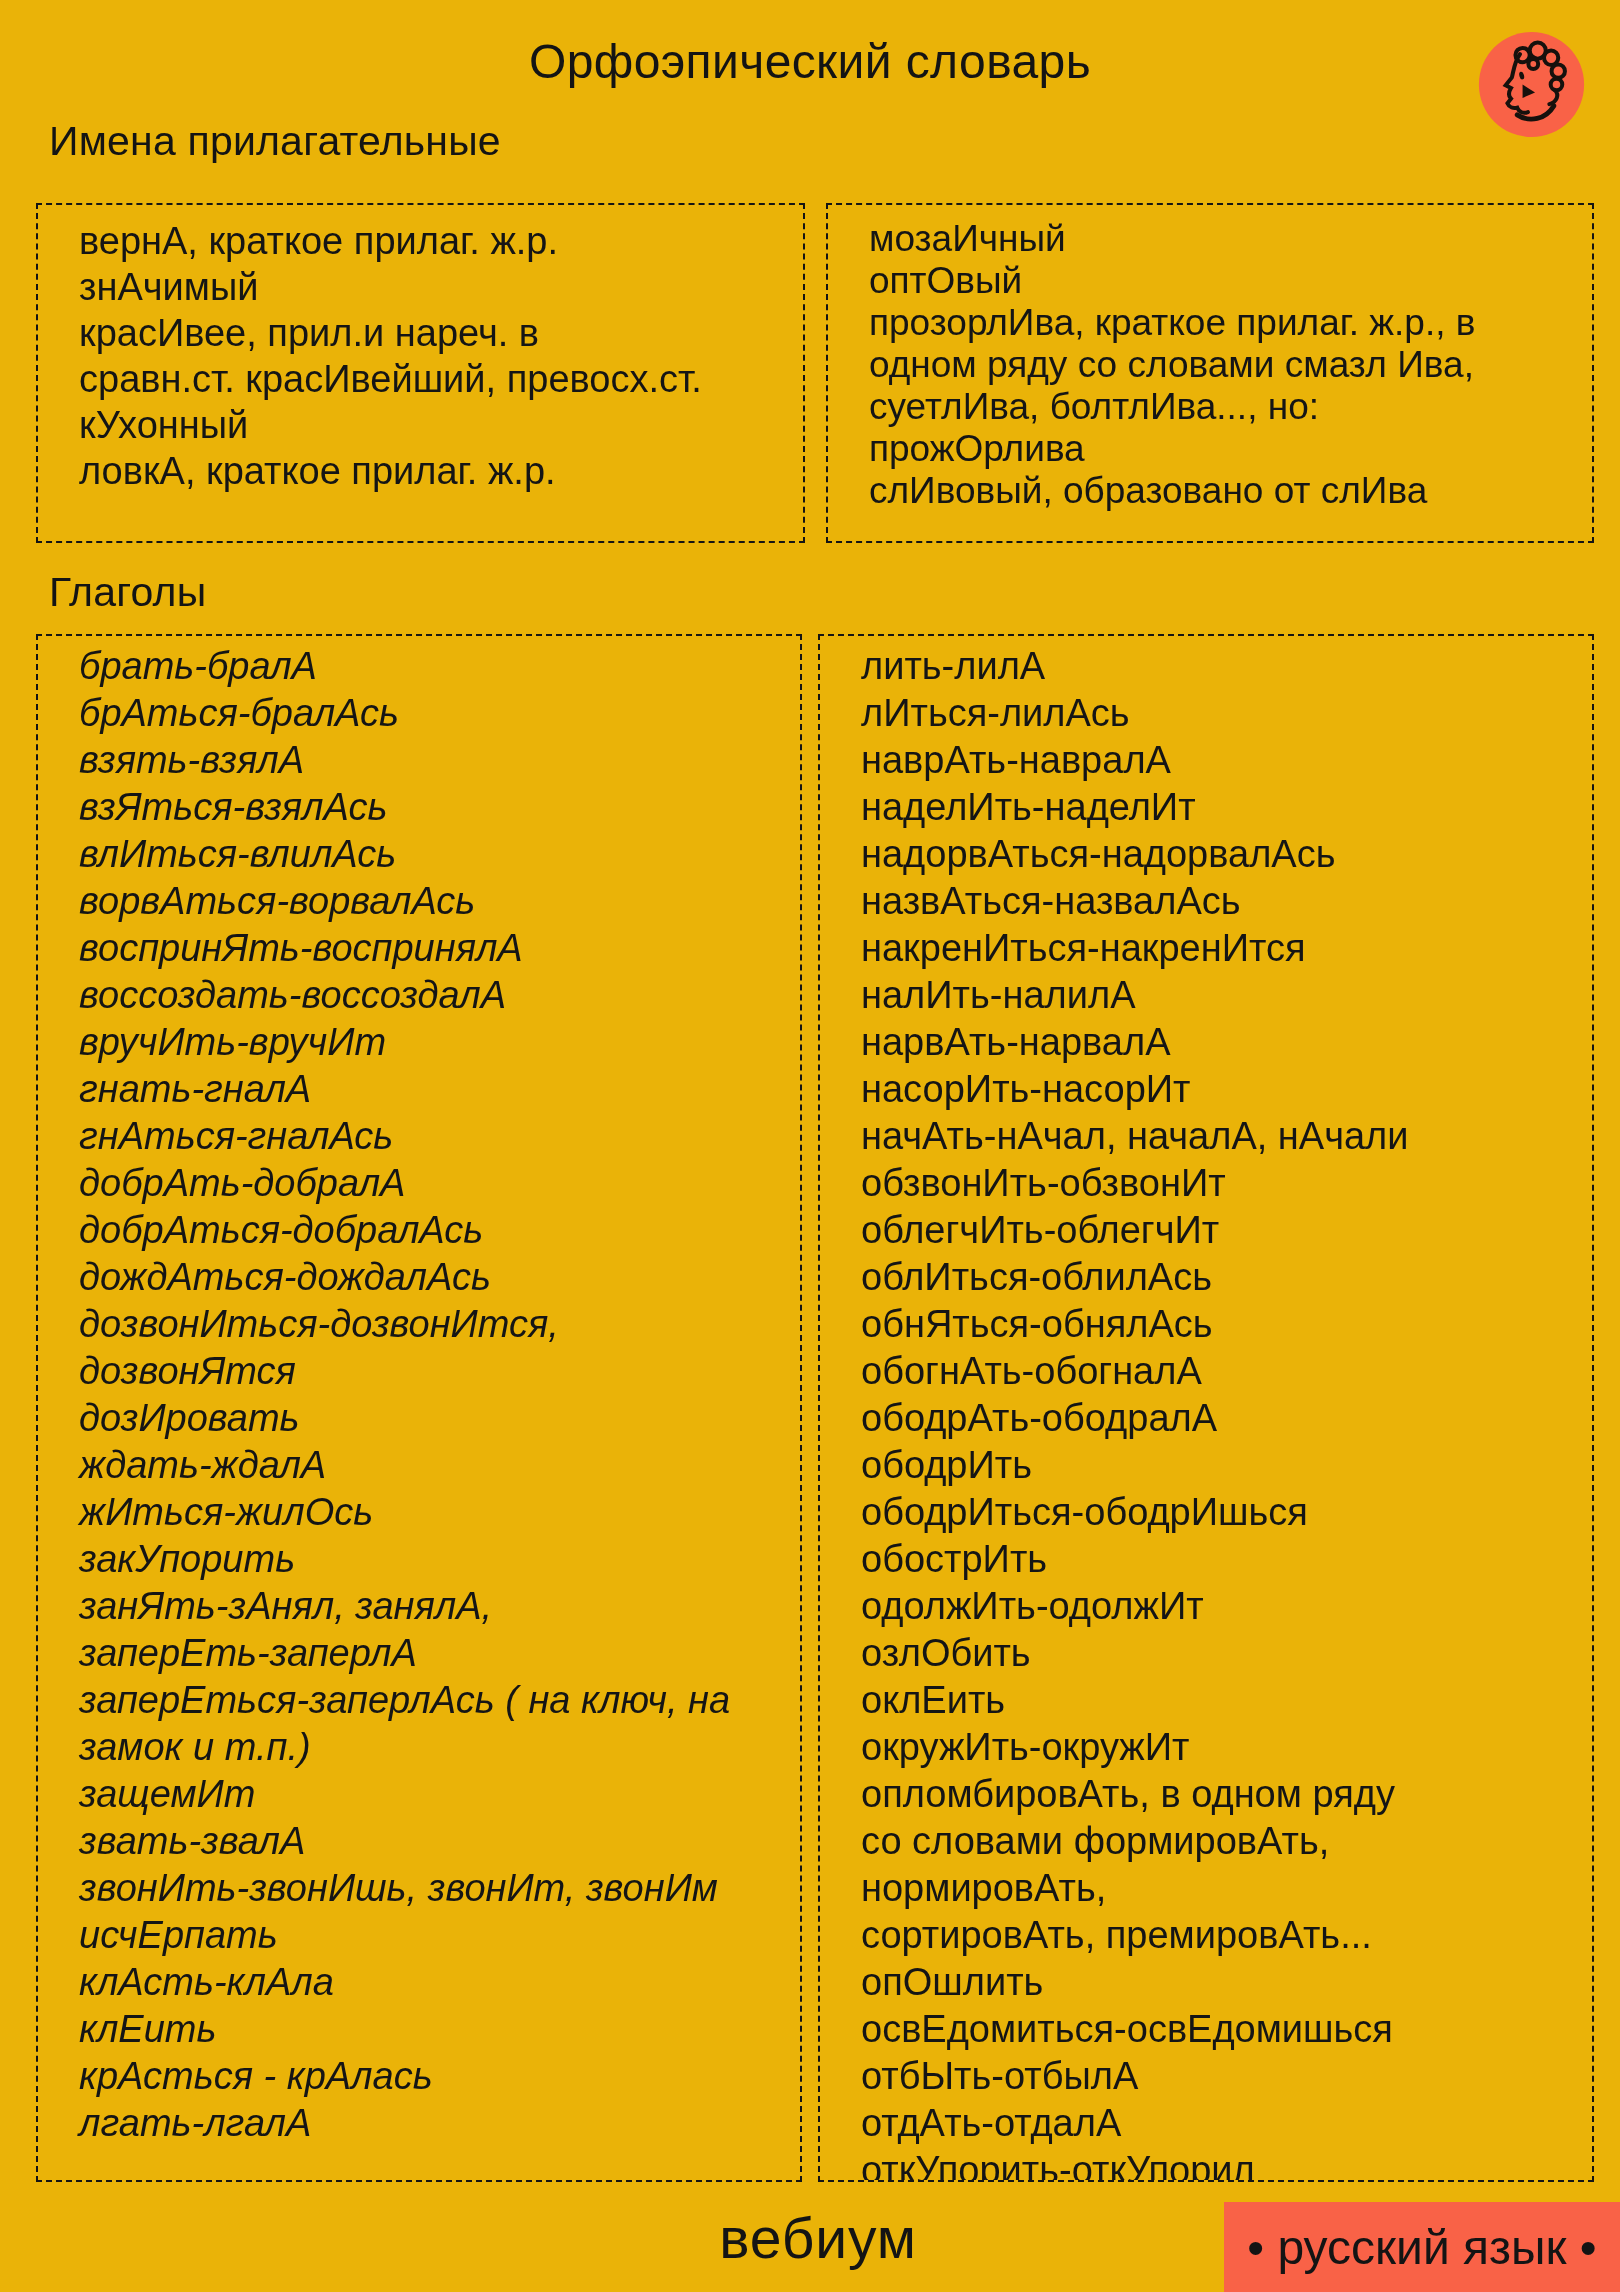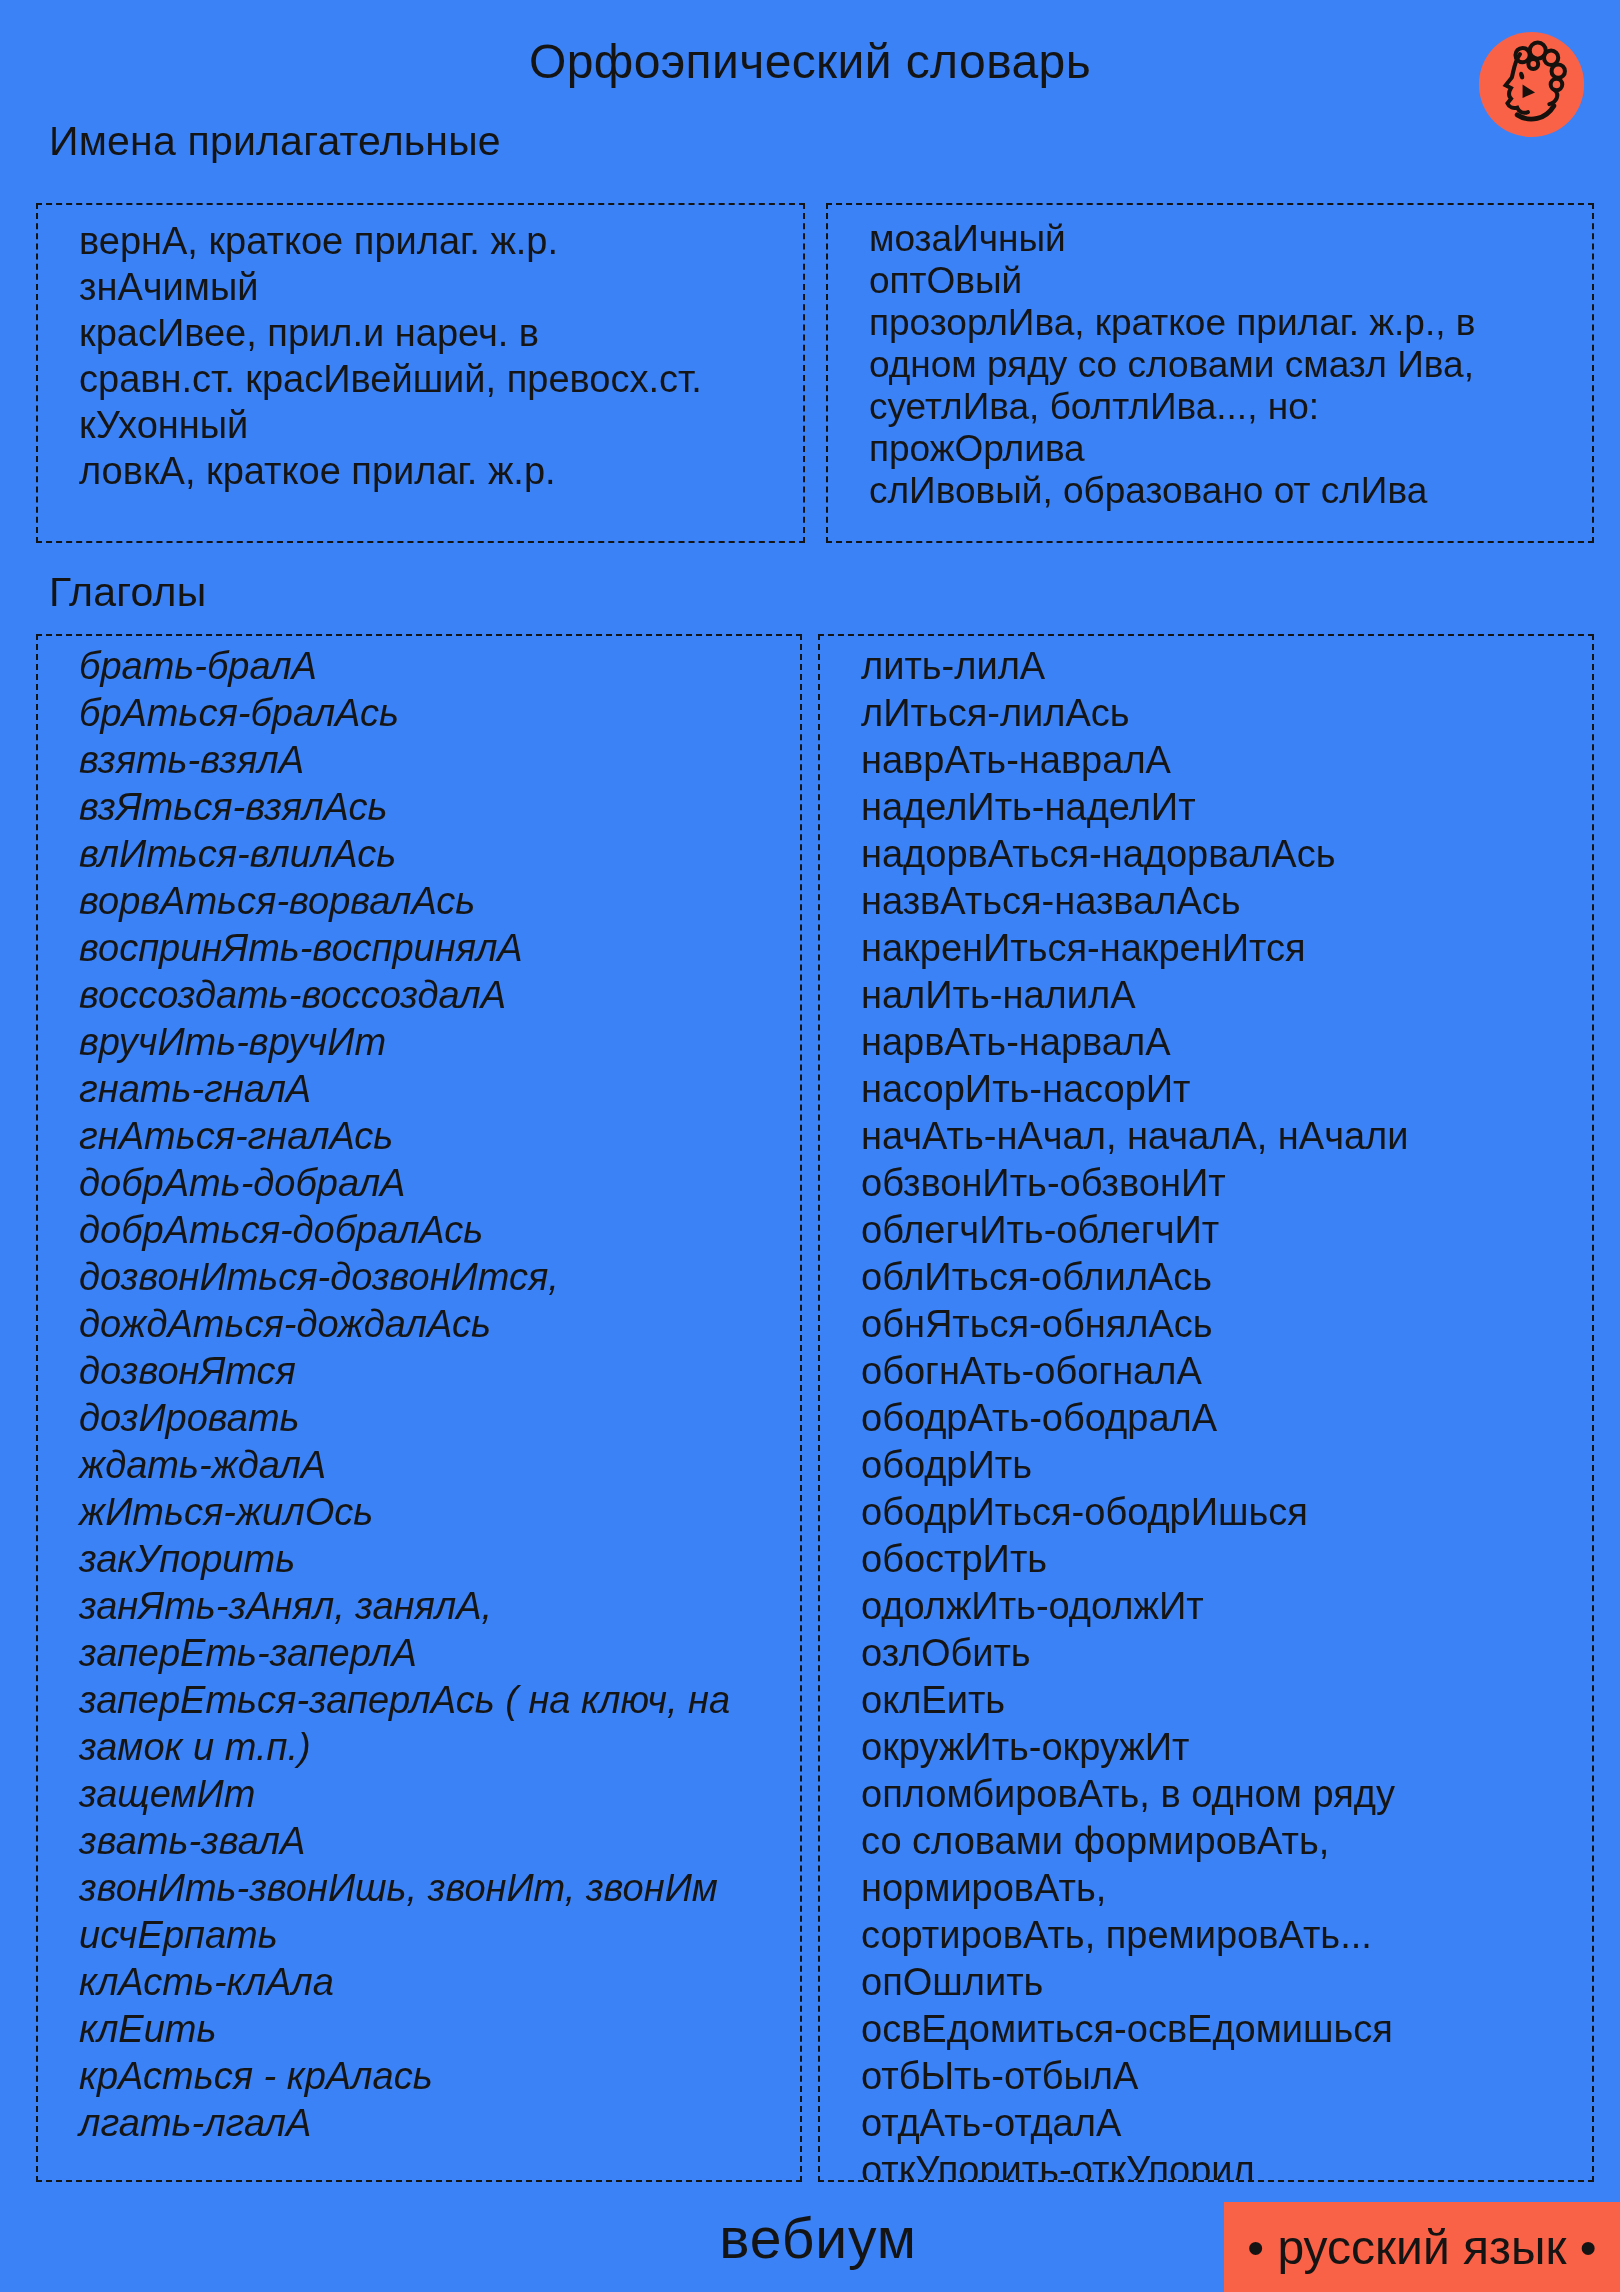--- a/index.html
+++ b/index.html
@@ -1,19 +1,19 @@
 <!DOCTYPE html>
 <html lang="ru" style="font-size:14.3px"><head>
 <meta charset="utf-8">
 <style>
   html,body { margin:0; padding:0; background:#ffffff; }
   .page {
     position:relative;
     width:1620px; height:2293px;
-    background:#3b82f6;
+    background:#eab308;
     font-family:"Liberation Sans", sans-serif;
     color:#151515;
     overflow:hidden;
   }
   .title {
     position:absolute; top:34px; left:0; width:100%;
     text-align:center;
     font-size:48px; font-weight:500; letter-spacing:0.4px;
     color:#141414;
   }
@@ -111,22 +111,22 @@
       <div>взЯться-взялАсь</div>
       <div>влИться-влилАсь</div>
       <div>ворвАться-ворвалАсь</div>
       <div>воспринЯть-воспринялА</div>
       <div>воссоздать-воссоздалА</div>
       <div>вручИть-вручИт</div>
       <div>гнать-гналА</div>
       <div>гнАться-гналАсь</div>
       <div>добрАть-добралА</div>
       <div>добрАться-добралАсь</div>
+      <div>дождАться-дождалАсь</div>
       <div>дозвонИться-дозвонИтся,</div>
-      <div>дождАться-дождалАсь</div>
       <div>дозвонЯтся</div>
       <div>дозИровать</div>
       <div>ждать-ждалА</div>
       <div>жИться-жилОсь</div>
       <div>закУпорить</div>
       <div>занЯть-зАнял, занялА,</div>
       <div>заперЕть-заперлА</div>
       <div>заперЕться-заперлАсь ( на ключ, на</div>
       <div>замок и т.п.)</div>
       <div>защемИт</div>

